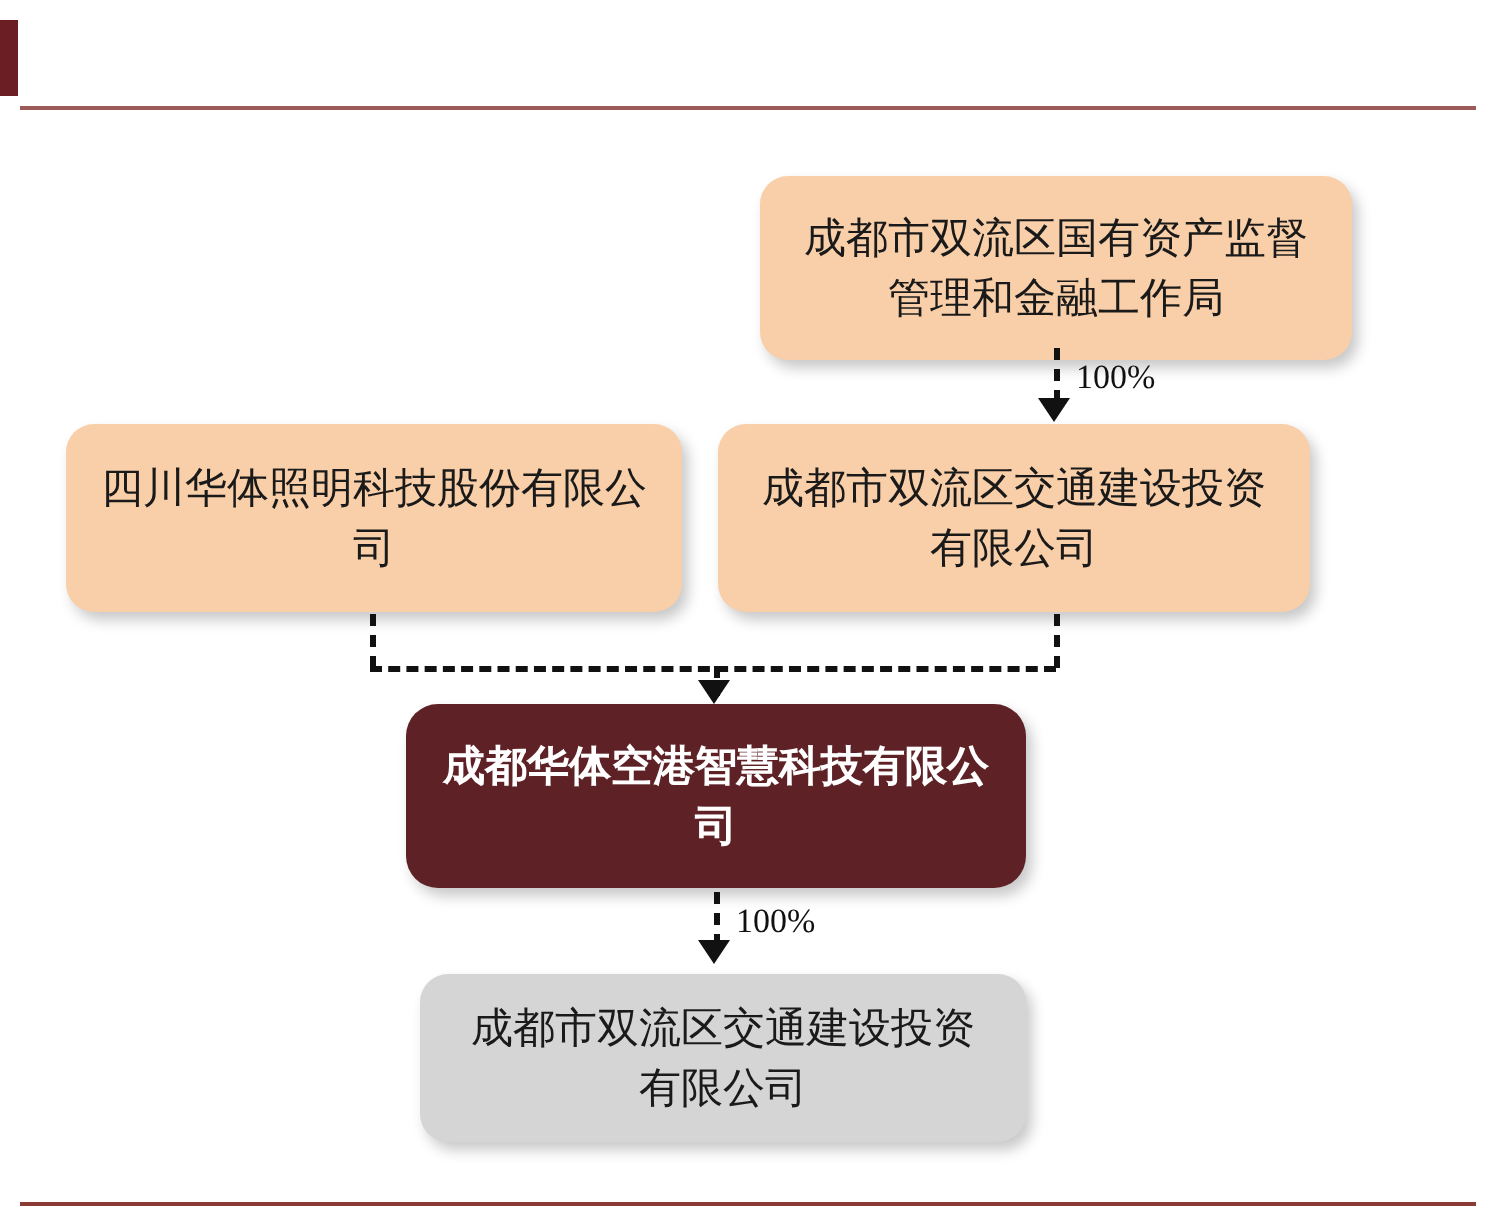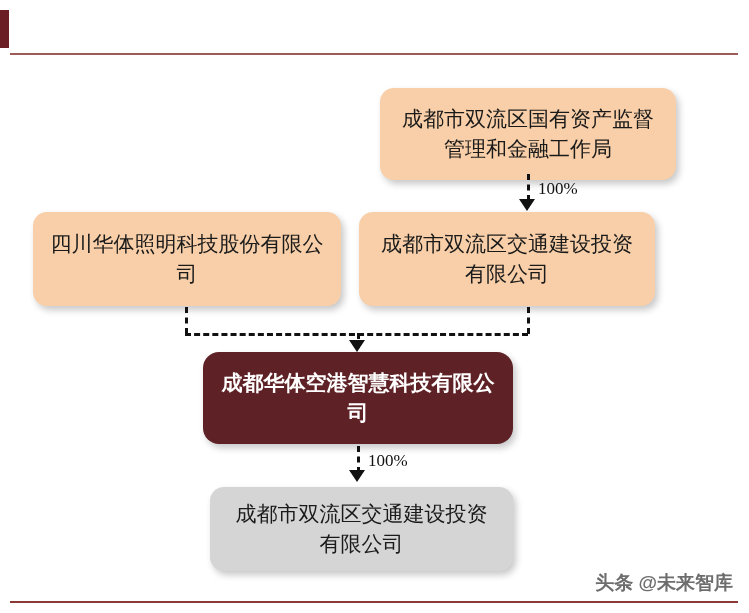--- a/index.html
+++ b/index.html
@@ -191,17 +191,16 @@
   </div>
 
   <div class="vline" id="c3-v"></div>
   <div class="arrowhead" id="c3-arrow"></div>
   <div class="pct-label" id="c3-pct">100%</div>
 
   <div class="node node-gray" id="node-project">
     <span class="node-label">成都市双流区交通建设投资有限公司</span>
   </div>
 
-  <div class="watermark">头条 @未来智库</div>
 
   <div class="footer-rule"></div>
 
 </div>
 
 </body></html>

